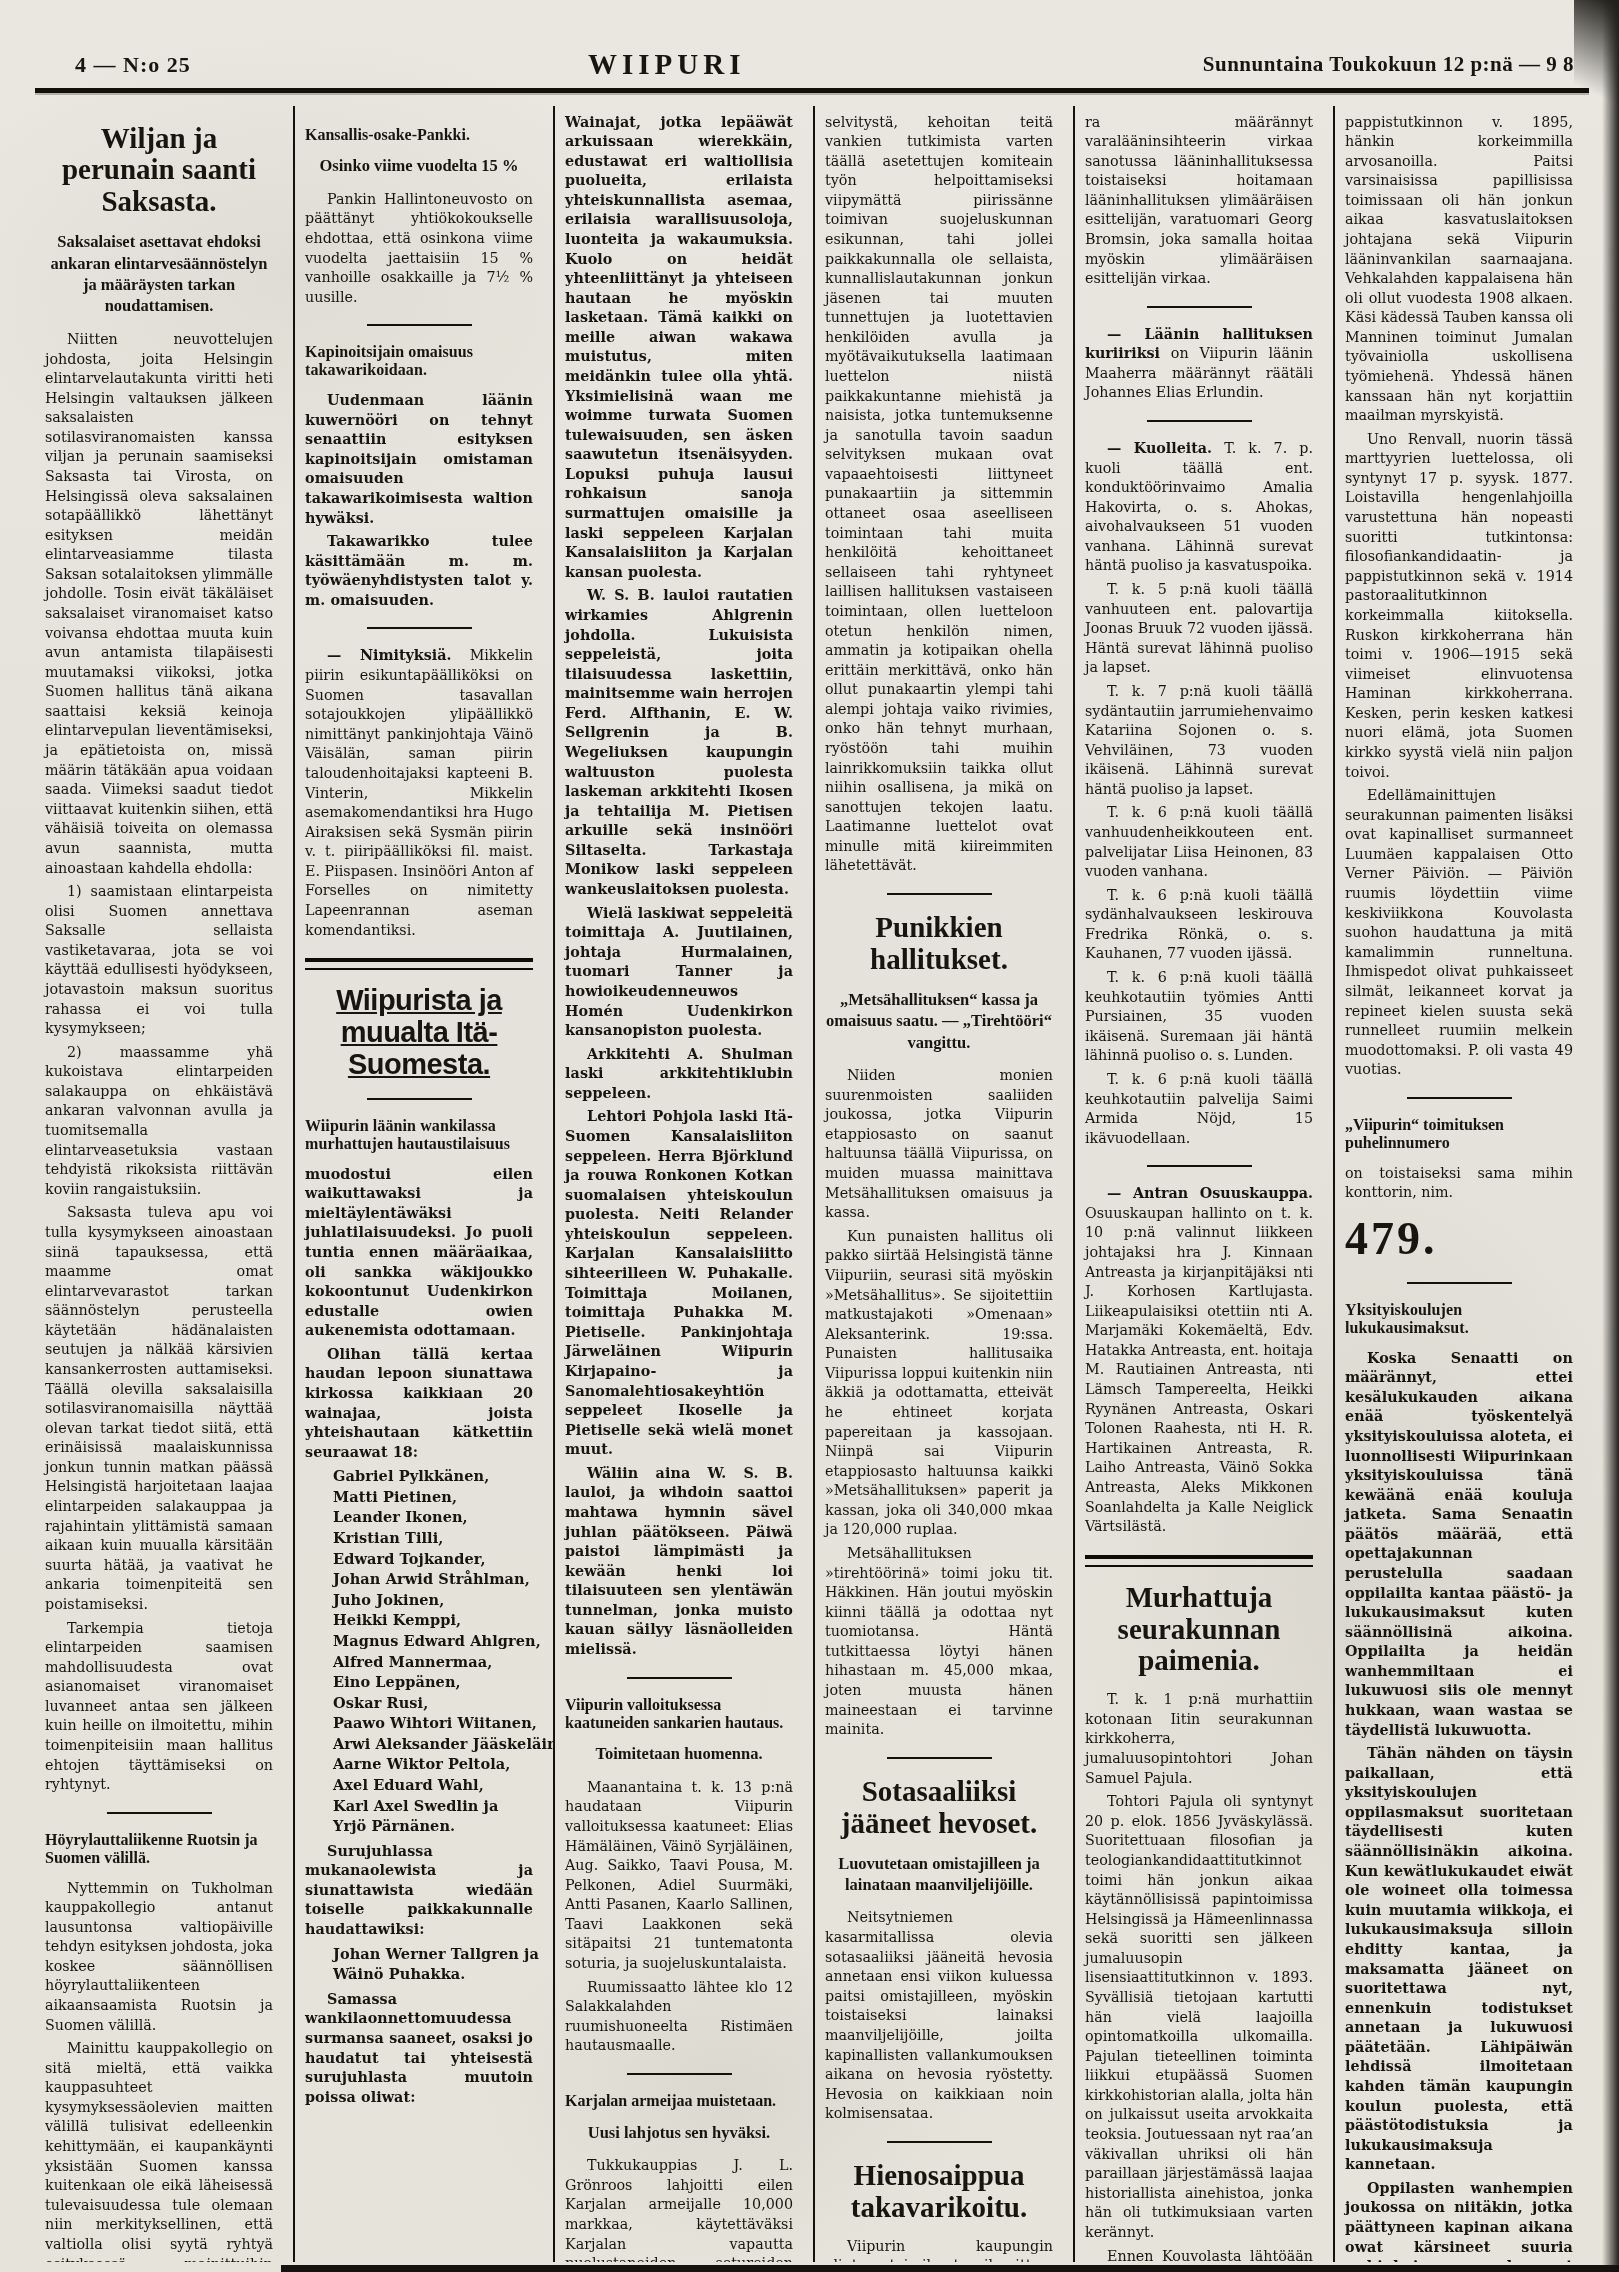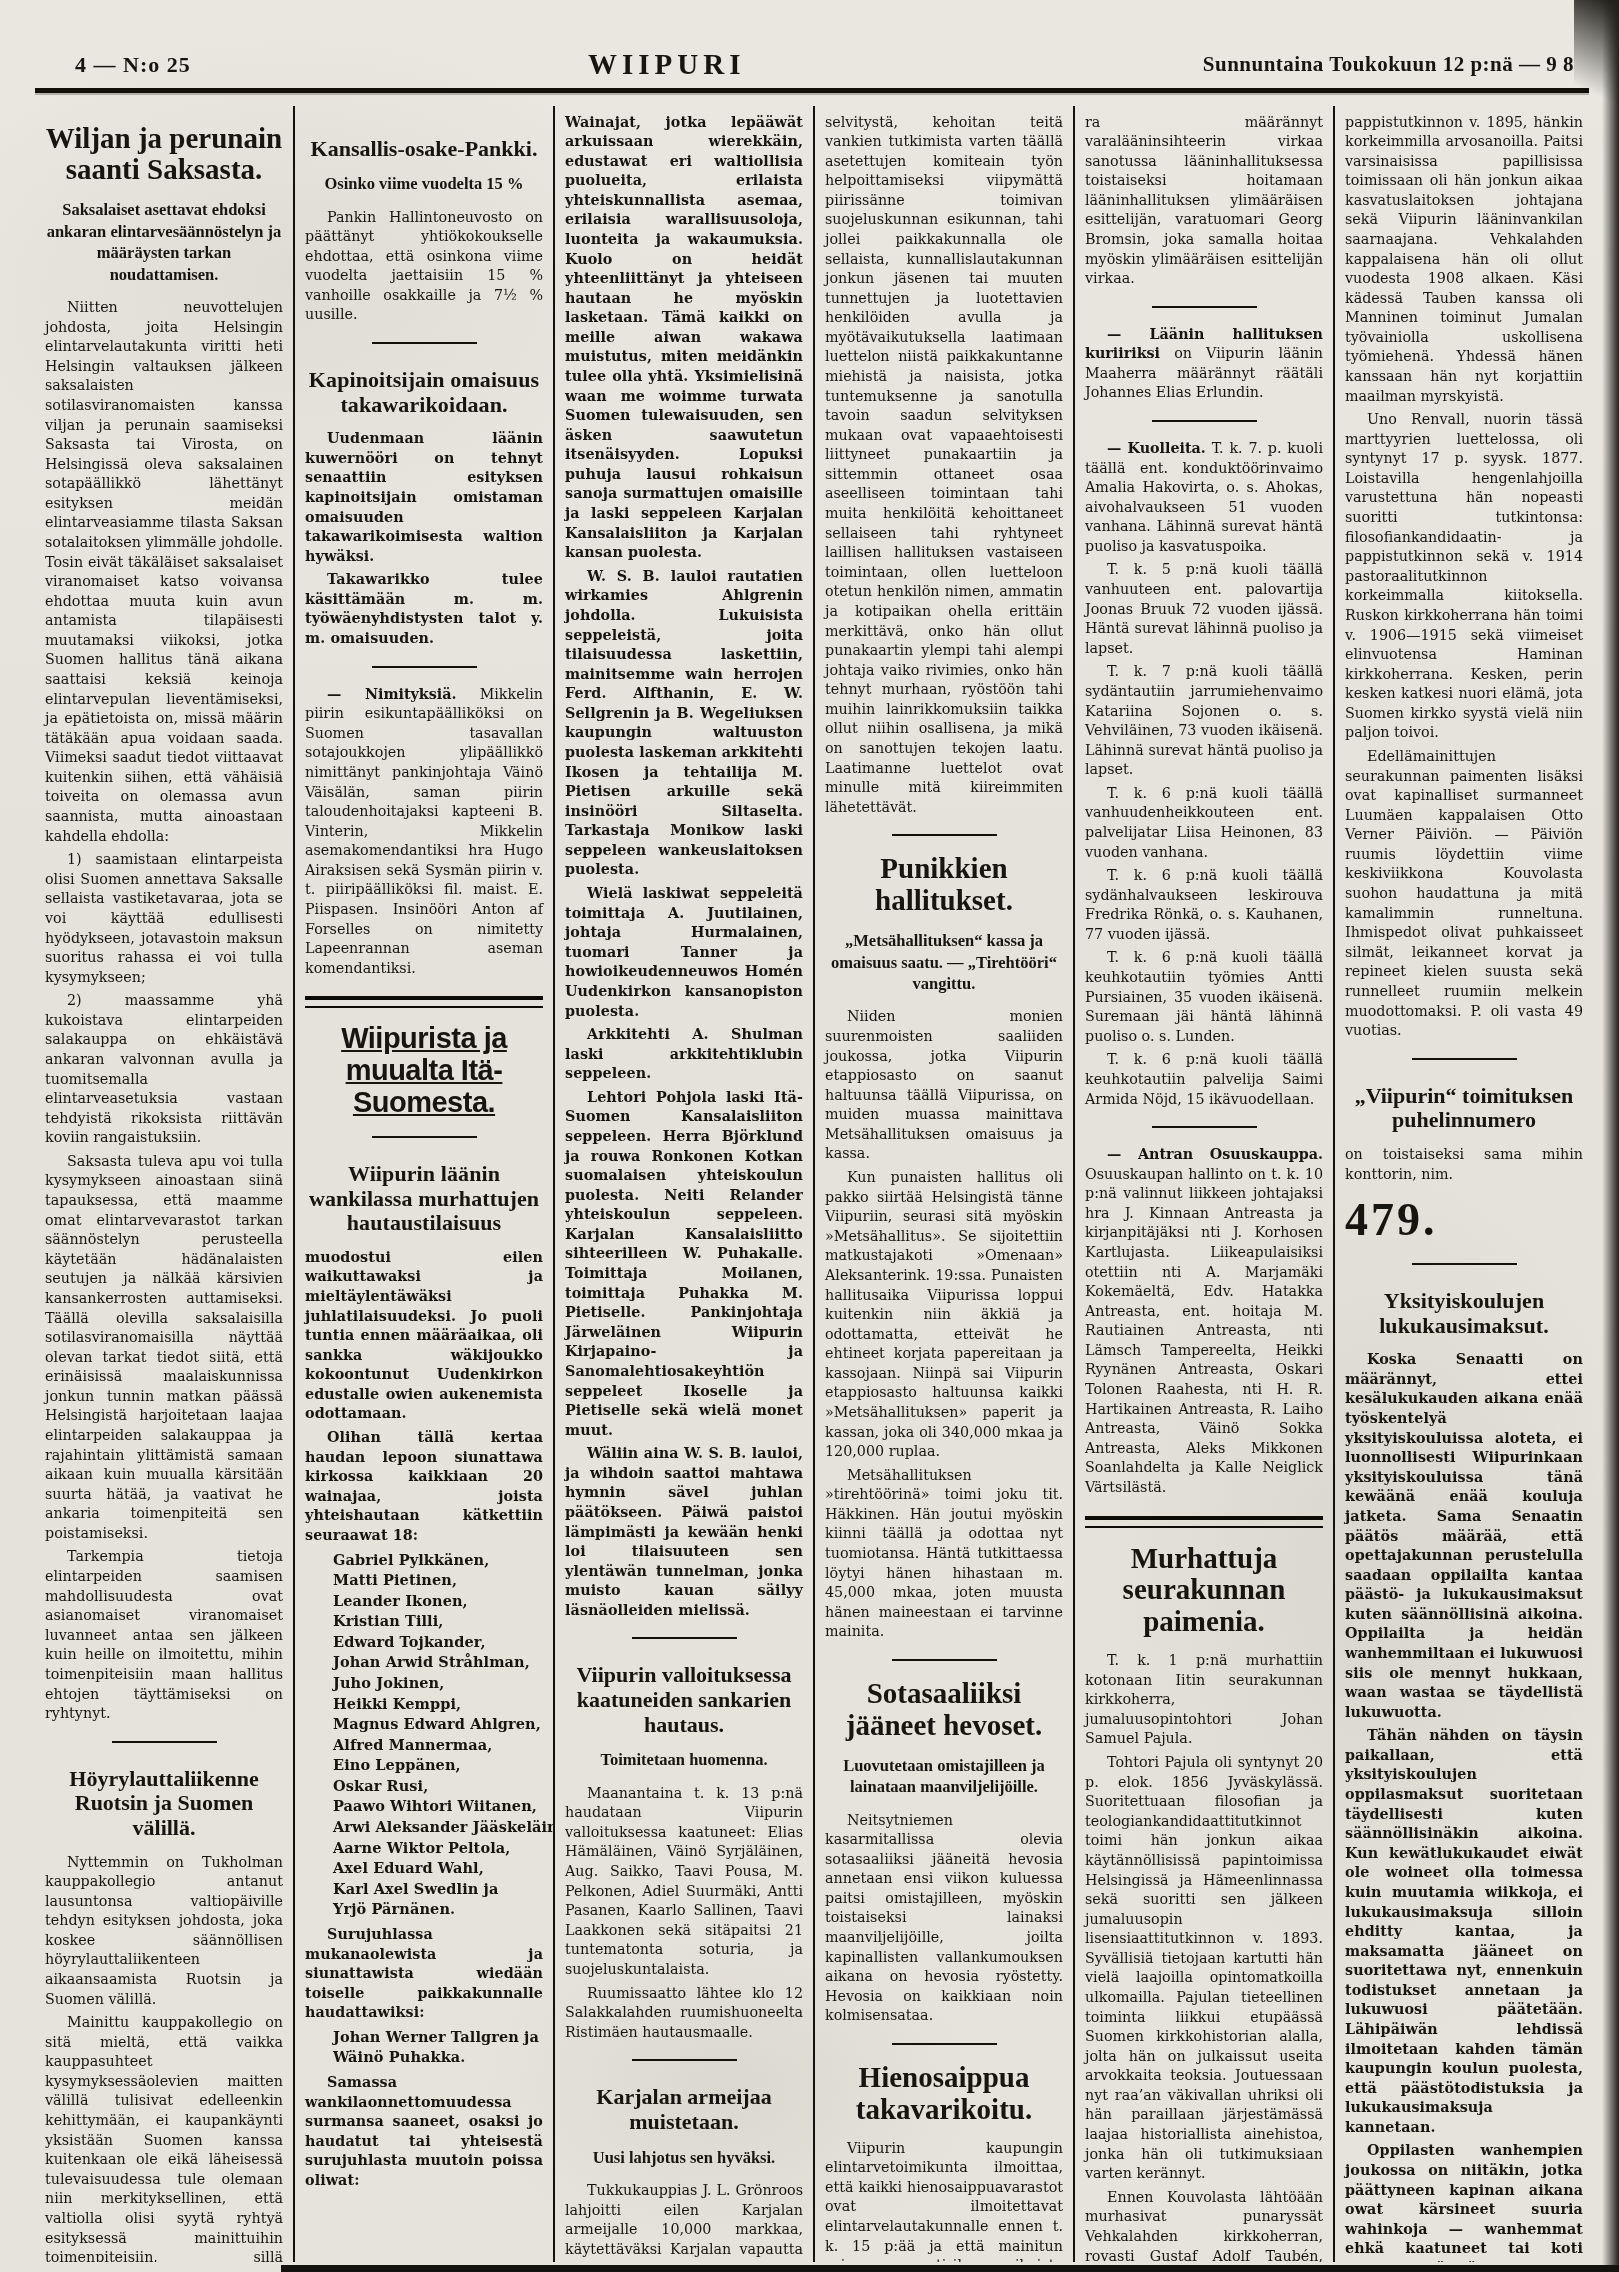--- a/index.html
+++ b/index.html
@@ -21,28 +21,28 @@
 
   .masthead{display:flex;align-items:center;justify-content:space-between;
     padding:48px 45px 0 39px;font-family:"Liberation Serif", serif;margin-left:36px;}
   .mh-left{font-size:22px;font-weight:bold;letter-spacing:1px;}
   .mh-title{font-size:29px;font-weight:bold;letter-spacing:5px;transform:translateX(-30px);}
   .mh-right{font-size:21px;font-weight:bold;letter-spacing:0.5px;filter:blur(0.2px);}
   .masthead-rule{height:4.5px;background:#121009;margin:7px 30px 0 35px;
     box-shadow:0 2px 0 rgba(18,16,9,0.25);}
 
   .columns{display:flex;align-items:stretch;margin:13px 26px 0 35px;height:2156px;overflow:hidden;}
-  .col{flex:1 1 0;padding:7px 10px 0 10px;overflow:hidden;}
+  .col{flex:1 1 0;padding:7px 20px 0 10px;overflow:hidden;}
   .col + .col{border-left:2px solid #14120c;}
 
   h1,h2,h3,p{margin:0;}
   .hxl{font-family:"Liberation Serif", serif;font-weight:bold;text-align:center;
     font-size:29px;line-height:1.1;margin:10px 0 13px;}
-  .hl{font-family:"Liberation Serif", serif;font-weight:bold;text-align:center;
-    font-size:22px;line-height:1.12;margin:24px 0 12px;}
+  .hl{font-family:"Liberation Serif", serif;font-weight:bold;
+    font-size:16px;line-height:1.12;margin:13px 0 12px;}
   .section-header{font-family:"Liberation Sans", sans-serif;font-weight:bold;text-align:center;
     font-size:29px;line-height:1.1;margin:15px 0 9px;letter-spacing:-0.5px;text-decoration:underline;}
   .subhead{font-family:"Liberation Serif", serif;font-weight:bold;text-align:center;
     font-size:16.5px;line-height:1.3;margin:3px 0 13px;}
   .para{font-size:14.3px;line-height:1.37;text-align:justify;text-indent:22px;
     margin:0 0 4px;overflow-wrap:break-word;hyphens:auto;}
   .noindent{text-indent:0;}
   .lead{font-weight:bold;}
   .fk{font-weight:bold;letter-spacing:0.1px;}
   .names{font-size:14.5px;line-height:1.42;padding-left:28px;margin:2px 0 5px;font-weight:bold;}

